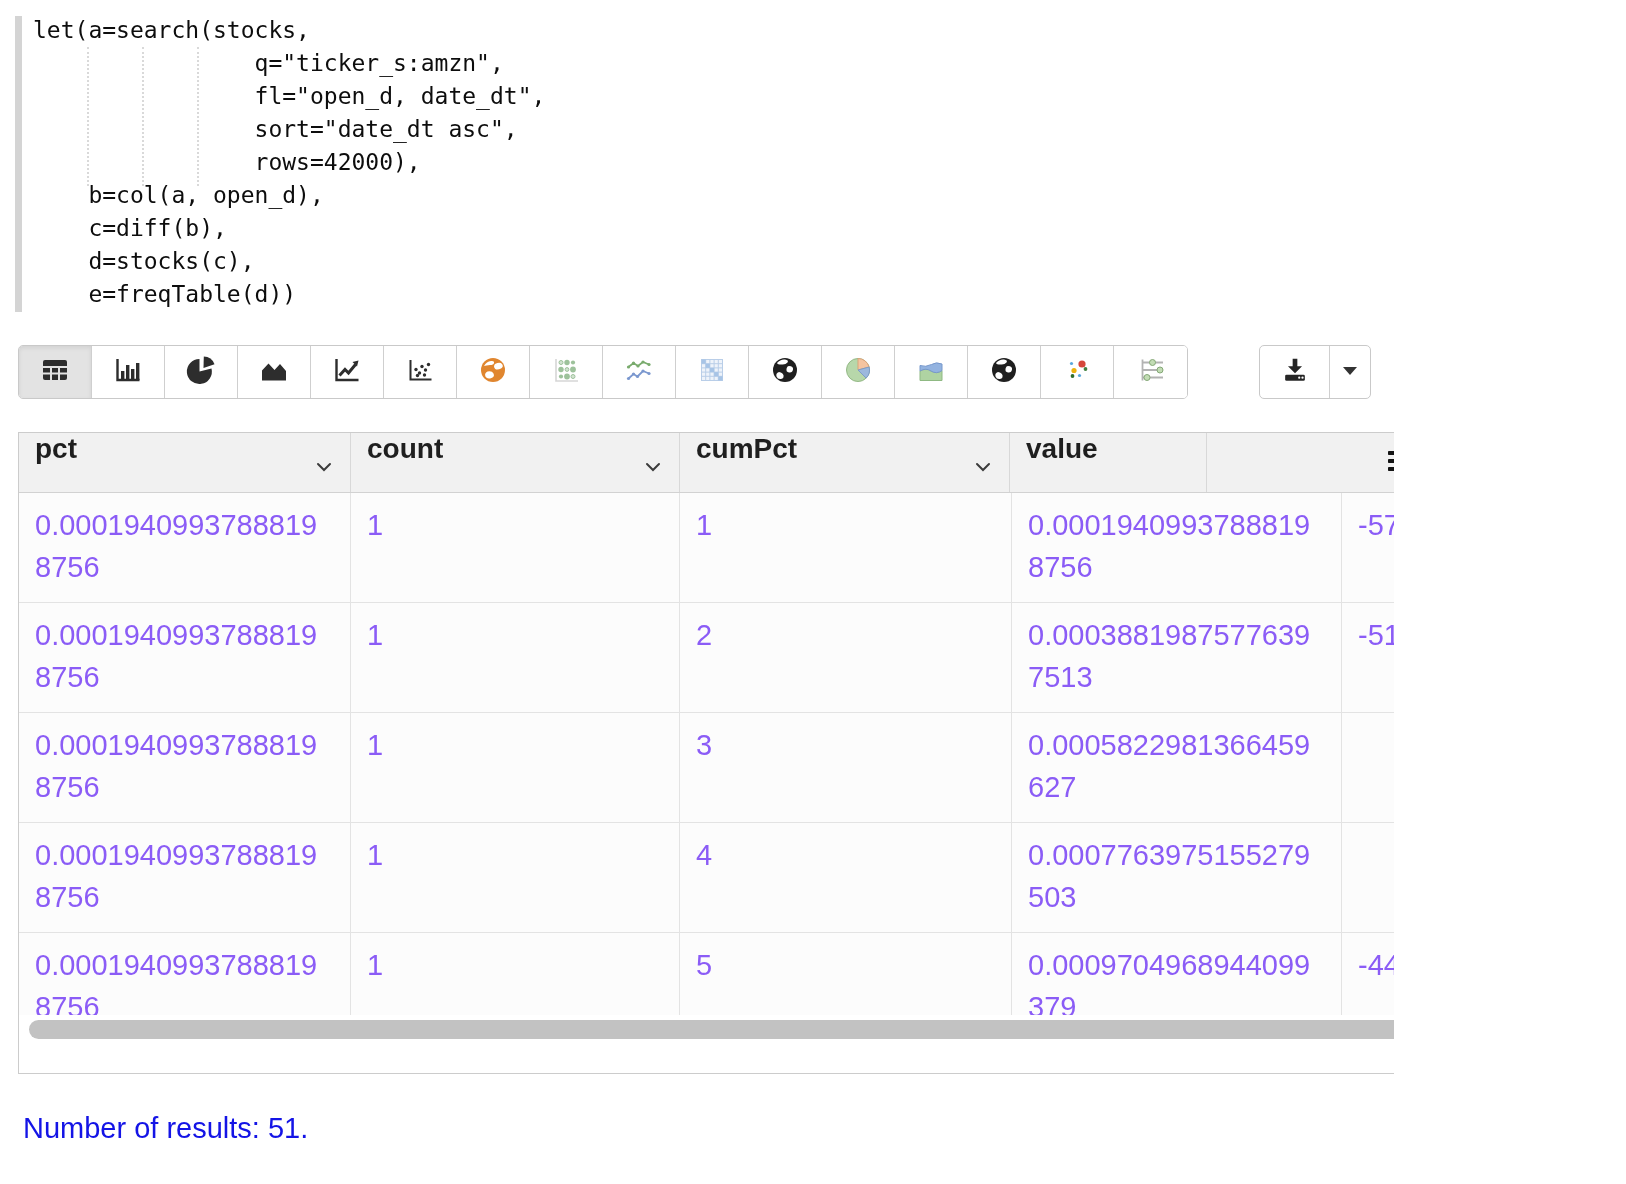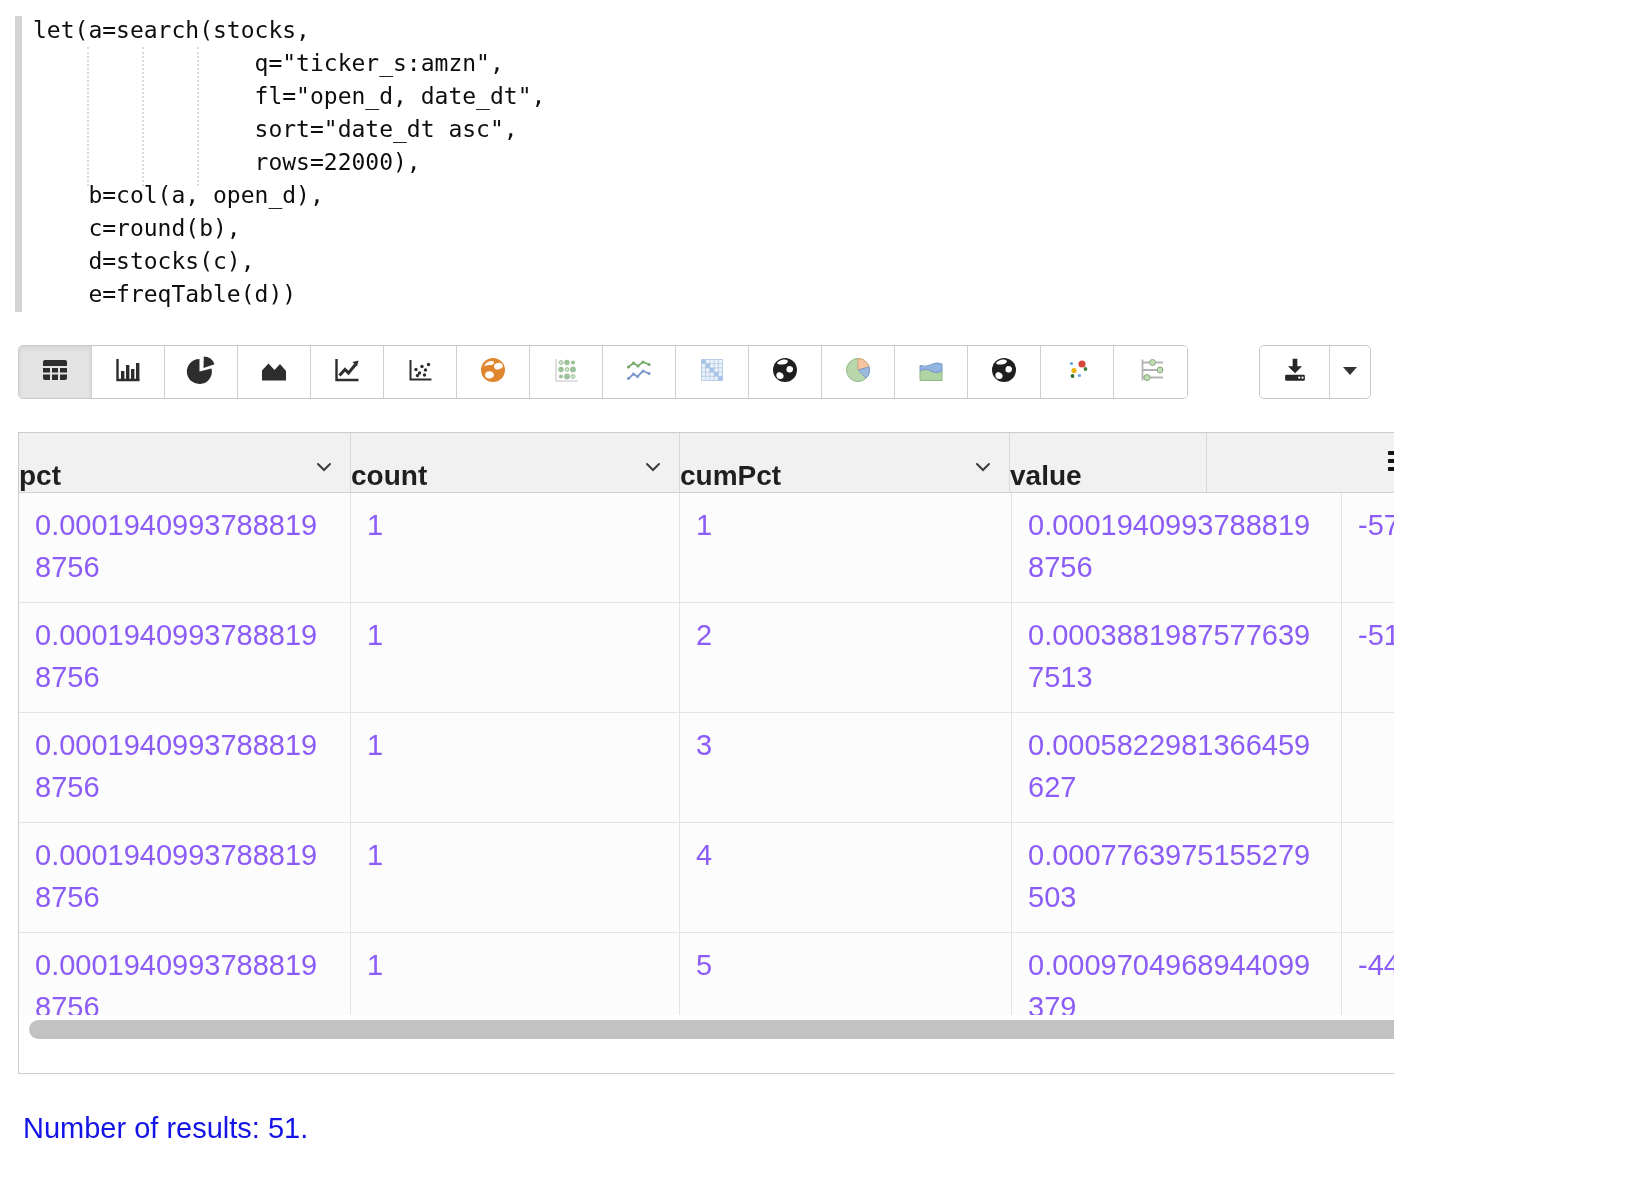--- a/index.html
+++ b/index.html
@@ -30,21 +30,21 @@
   .dl-caret{width:40px;display:flex;align-items:center;justify-content:center;}
   .settings-link{position:absolute;left:1405px;top:352px;height:40px;display:flex;align-items:center;
                  font-size:29px;color:#4c91d0;cursor:pointer;}
   .settings-link svg{margin-left:10px;margin-top:4px;}
 
   
   .tbl{position:absolute;left:18px;top:432px;width:1576px;height:642px;
        border:1px solid #cccccc;box-sizing:border-box;background:#fff;}
   .tbl-header{display:flex;height:60px;background:#f1f1f1;border-bottom:1px solid #d2d2d2;box-sizing:border-box;}
   .th{position:relative;height:100%;box-sizing:border-box;border-right:1px solid #d8d8d8;
-      display:flex;align-items:flex-end;font-size:28px;font-weight:bold;color:#1f1f1f;}
+      display:flex;align-items:flex-start;padding-left:16px;font-size:28px;font-weight:bold;color:#1f1f1f;}
   .th .chev{position:absolute;right:18px;top:50%;transform:translateY(-50%);}
   .th-menu{border-right:none;display:flex;align-items:center;justify-content:center;padding-left:0;}
   .tbl-body{position:relative;height:552px;overflow:hidden;}
   .rows{position:absolute;left:0;top:0;width:1548px;}
   .row{display:flex;height:110px;background:#fcfcfc;border-bottom:1px solid #e3e3e3;box-sizing:border-box;}
   .td{box-sizing:border-box;border-right:1px solid #e3e3e3;padding:11px 26px 0 16px;
       font-size:29px;line-height:42px;color:#8b5cf6;word-break:break-all;}
   .td:last-child{}
   .vscroll-gutter{position:absolute;right:0;top:0;width:26px;height:552px;background:#fff;}
   .vscroll-thumb{position:absolute;left:7px;top:13px;width:13px;height:52px;border-radius:7px;background:#c9c9c9;}
@@ -58,23 +58,23 @@
 
 <div id="stage">
 
   <div class="code-area">
     <div class="code-gutter-bar"></div>
     <div class="code-lines">
       <div class="code-line">let(a=search(stocks,</div>
       <div class="code-line">                q="ticker_s:amzn",</div>
       <div class="code-line">                fl="open_d, date_dt",</div>
       <div class="code-line">                sort="date_dt asc",</div>
-      <div class="code-line">                rows=22000),</div>
+      <div class="code-line">                rows=42000),</div>
       <div class="code-line">    b=col(a, open_d),</div>
-      <div class="code-line">    c=round(b),</div>
+      <div class="code-line">    c=diff(b),</div>
       <div class="code-line">    d=stocks(c),</div>
       <div class="code-line">    e=freqTable(d))</div>
     </div>
     <div class="indent-guide" style="left:87px"></div>
     <div class="indent-guide" style="left:142px"></div>
     <div class="indent-guide" style="left:197px"></div>
     <div class="code-vscroll"></div>
   </div>
 
   <div class="viz-group">

